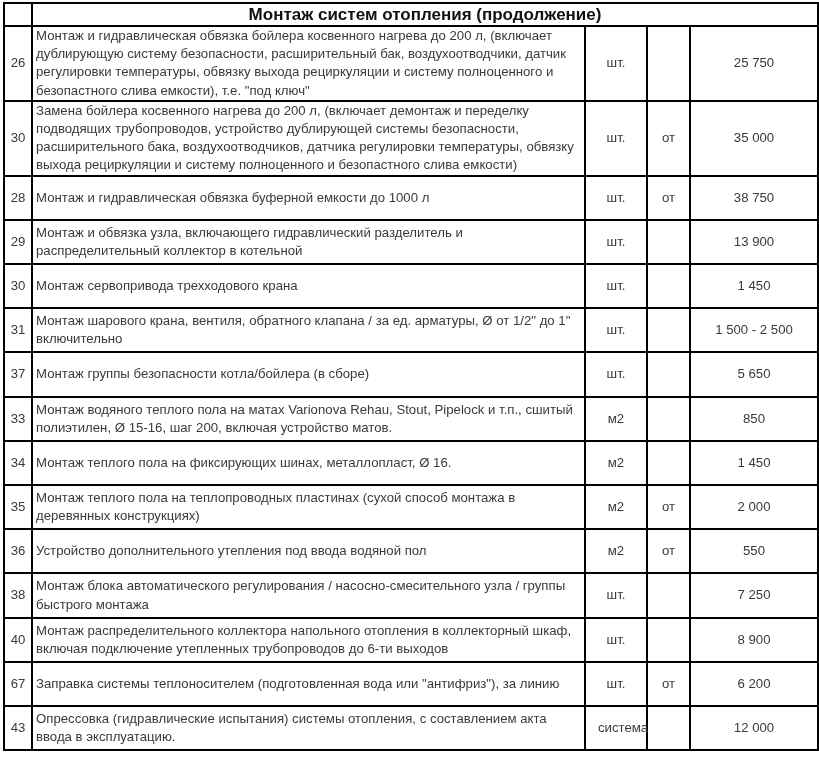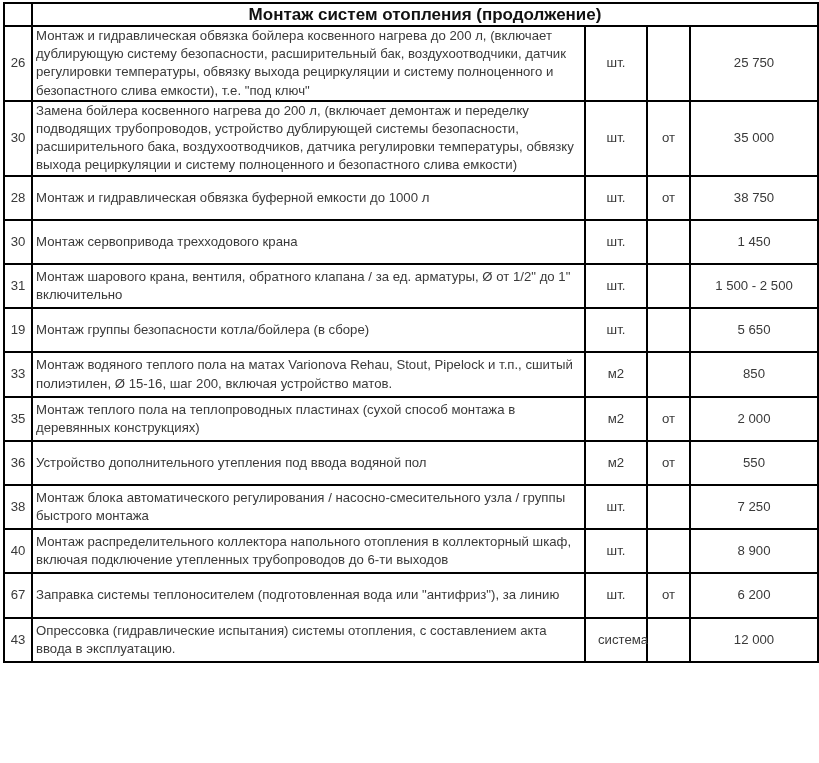--- a/index.html
+++ b/index.html
@@ -47,46 +47,60 @@
     <td class="price">35 000</td>
   </tr>
       <tr>
     <td class="num">28</td>
     <td class="desc">Монтаж и гидравлическая обвязка буферной емкости до 1000 л</td>
     <td class="unit">шт.</td>
     <td class="from">от</td>
     <td class="price">38 750</td>
   </tr>
       <tr>
+    <td class="num">29</td>
+    <td class="desc">Монтаж и обвязка узла, включающего гидравлический разделитель и распределительный коллектор в котельной</td>
+    <td class="unit">шт.</td>
+    <td class="from"></td>
+    <td class="price">13 900</td>
+  </tr>
+      <tr>
     <td class="num">30</td>
     <td class="desc">Монтаж сервопривода трехходового крана</td>
     <td class="unit">шт.</td>
     <td class="from"></td>
     <td class="price">1 450</td>
   </tr>
       <tr>
     <td class="num">31</td>
     <td class="desc">Монтаж шарового крана, вентиля, обратного клапана / за ед. арматуры,          Ø от 1/2" до 1" включительно</td>
     <td class="unit">шт.</td>
     <td class="from"></td>
     <td class="price">1 500 - 2 500</td>
   </tr>
       <tr>
-    <td class="num">19</td>
+    <td class="num">37</td>
     <td class="desc">Монтаж группы безопасности котла/бойлера (в сборе)</td>
     <td class="unit">шт.</td>
     <td class="from"></td>
     <td class="price">5 650</td>
   </tr>
       <tr>
     <td class="num">33</td>
     <td class="desc">Монтаж водяного теплого пола на матах Varionova Rehau, Stout, Pipelock и т.п., сшитый полиэтилен, Ø 15-16, шаг 200, включая устройство матов.</td>
     <td class="unit">м2</td>
     <td class="from"></td>
     <td class="price">850</td>
+  </tr>
+      <tr>
+    <td class="num">34</td>
+    <td class="desc">Монтаж теплого пола на фиксирующих шинах, металлопласт, Ø 16.</td>
+    <td class="unit">м2</td>
+    <td class="from"></td>
+    <td class="price">1 450</td>
   </tr>
       <tr>
     <td class="num">35</td>
     <td class="desc">Монтаж теплого пола на теплопроводных пластинах (сухой способ монтажа в деревянных конструкциях)</td>
     <td class="unit">м2</td>
     <td class="from">от</td>
     <td class="price">2 000</td>
   </tr>
       <tr>
     <td class="num">36</td>

